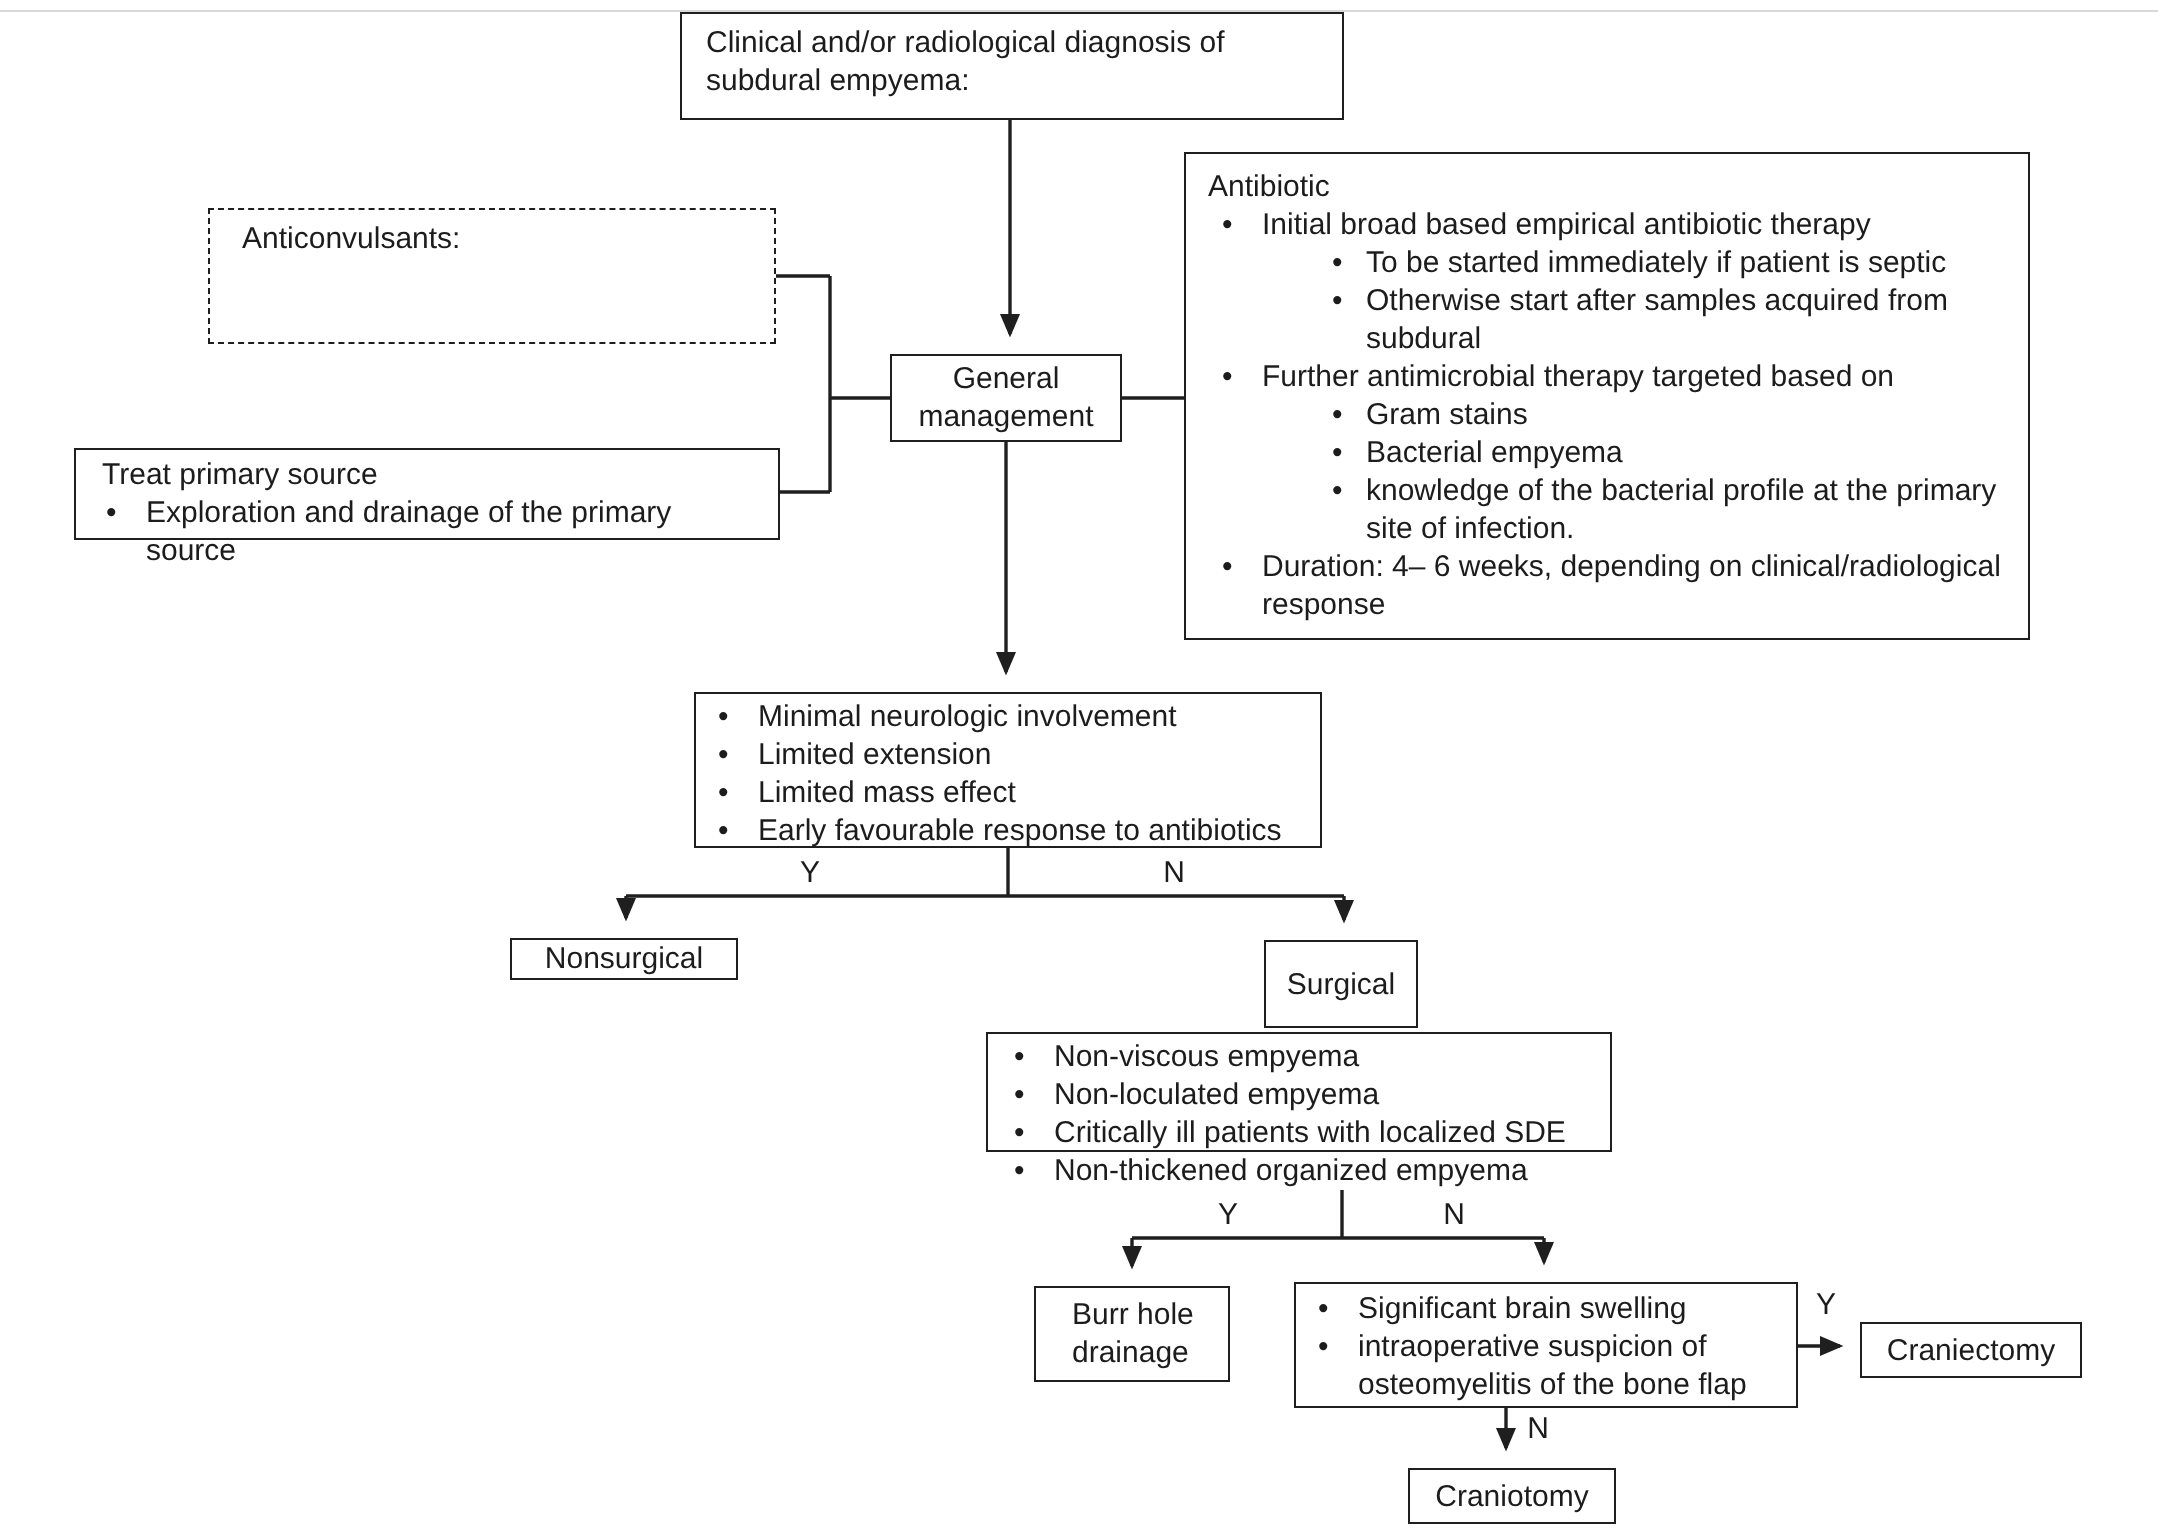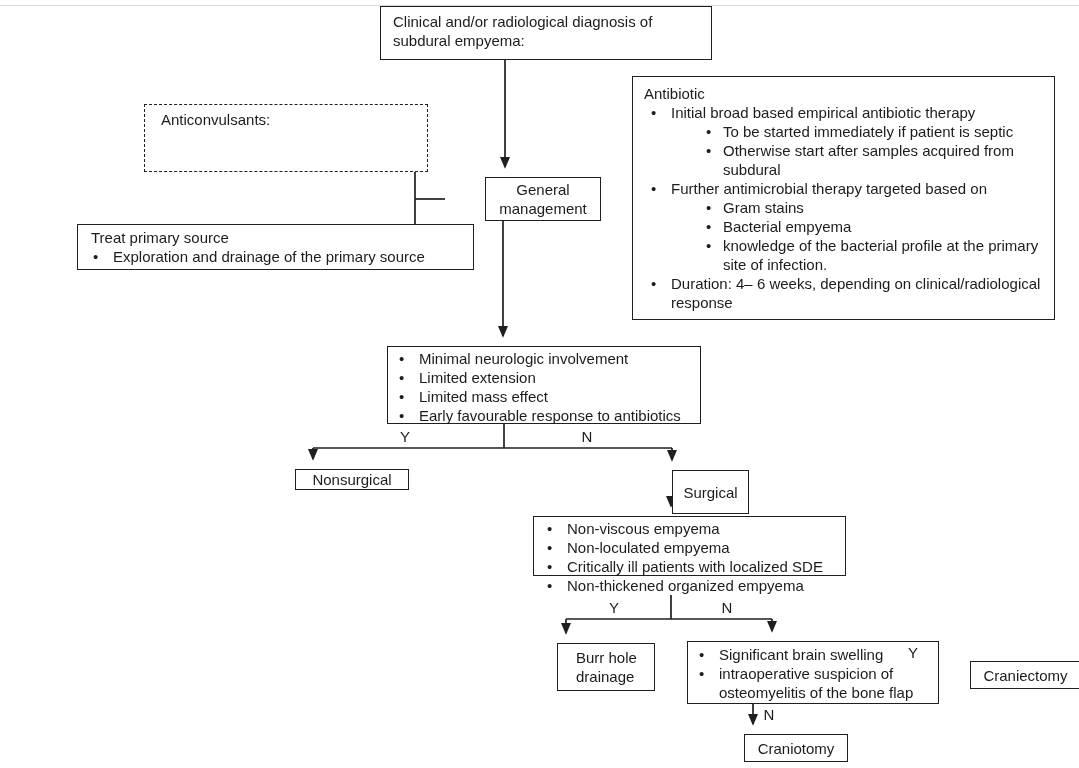--- a/index.html
+++ b/index.html
@@ -15,21 +15,20 @@
   }
   .top-rule{
     position:absolute;left:0;top:5px;width:1079px;height:1px;
     background:#d9d9d9;
   }
   .node{
     position:absolute;
     border:1.6px solid #1f1f1f;
     background:#ffffff;
     box-sizing:border-box;
-    margin-left:40px;
   }
   .node.dashed{border-style:dashed;}
   .node .pad{padding:5px 10px 5px 12px;}
   .center-txt{
     display:flex;align-items:center;justify-content:center;
     text-align:center;
   }
   ul.blist{list-style:none;margin:0;padding:0;}
   ul.blist li{position:relative;padding-left:29px;}
   ul.blist li::before{
@@ -96,21 +95,21 @@
   <div class="node" style="left:340px;top:6px;width:332px;height:54px;">
     <div class="pad">Clinical and/or radiological diagnosis of subdural empyema:</div>
   </div>
 
   <div class="node dashed" style="left:104px;top:104px;width:284px;height:68px;">
     <div class="pad" style="padding-left:14px;">
       <div class="box-title">Anticonvulsants:</div>
     </div>
   </div>
 
-  <div class="node" style="left:37px;top:224px;width:397px;height:46px;">
+  <div class="node" style="left:37px;top:224px;width:353px;height:46px;">
     <div class="pad" style="padding-top:3px;padding-left:11px;">
       <div class="box-title">Treat primary source</div>
       <ul class="blist" style="margin-left:-5px;">
         <li>Exploration and drainage of the primary source</li>
       </ul>
     </div>
   </div>
 
   <div class="node center-txt" style="left:445px;top:177px;width:116px;height:44px;">
     <div>General management</div>

